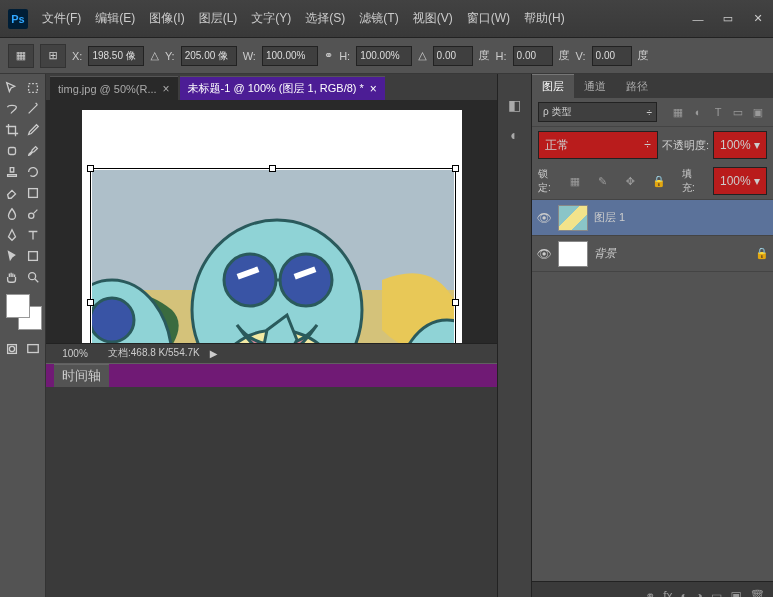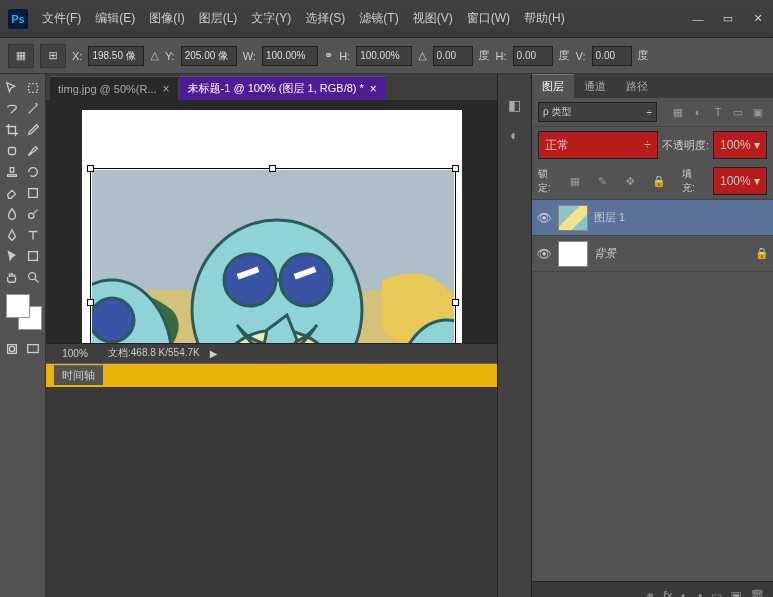--- a/index.html
+++ b/index.html
@@ -29,21 +29,21 @@
 .doc-tab .x{font-size:12px;cursor:pointer}
 .canvas-wrap{flex:1;display:flex;justify-content:center;align-items:flex-start;padding:10px;position:relative;overflow:hidden}
 .canvas{width:380px;height:400px;background:#fff;position:relative}
 .img-placed{position:absolute;top:60px;left:10px;width:362px;height:265px;object-fit:cover}
 .xform{position:absolute;top:58px;left:8px;width:366px;height:269px;border:1px solid #000;outline:1px solid #fff}
 .handle{width:7px;height:7px;background:#fff;border:1px solid #000;position:absolute}
 .h-tl{top:-4px;left:-4px}.h-t{top:-4px;left:calc(50% - 4px)}.h-tr{top:-4px;right:-4px}
 .h-l{top:calc(50% - 4px);left:-4px}.h-r{top:calc(50% - 4px);right:-4px}
 .status{height:20px;background:#3f3f3f;display:flex;align-items:center;font-size:10px;padding:0 6px;gap:10px;color:#ccc;border-top:1px solid #222}
 .status .sx{width:46px;text-align:center}
-.timeline-tab{height:24px;background:#eab308;border-top:1px solid #606060;padding:2px 8px;font-size:11px;display:flex;align-items:center}
+.timeline-tab{height:24px;background:#701a75;border-top:1px solid #606060;padding:2px 8px;font-size:13px;display:flex;align-items:center}
 .tl-label{background:#535353;padding:2px 8px;border-top:1px solid #666}
 .right-dock{width:34px;background:#424242;border-left:1px solid #222;padding-top:20px;display:flex;flex-direction:column;align-items:center;gap:8px}
 .dock-icon{width:22px;height:22px;display:flex;align-items:center;justify-content:center;color:#aaa;font-size:14px}
 .panels{width:242px;background:#535353;border-left:1px solid #222;display:flex;flex-direction:column}
 .panel-tabs{height:24px;background:#3a3a3a;display:flex;align-items:flex-end}
 .panel-tab{padding:4px 10px;font-size:11px;color:#aaa;cursor:pointer}
 .panel-tab.active{background:#535353;color:#fff;border-top:1px solid #777}
 .filter-row{display:flex;align-items:center;gap:12px;padding:4px 6px;border-bottom:1px solid #444}
 .filter-sel{flex:1;height:20px;background:#3f3f3f;border:1px solid #222;color:#ccc;font-size:10px;padding:0 4px;display:flex;align-items:center;justify-content:space-between}
 .filter-icons{display:flex;gap:2px}

